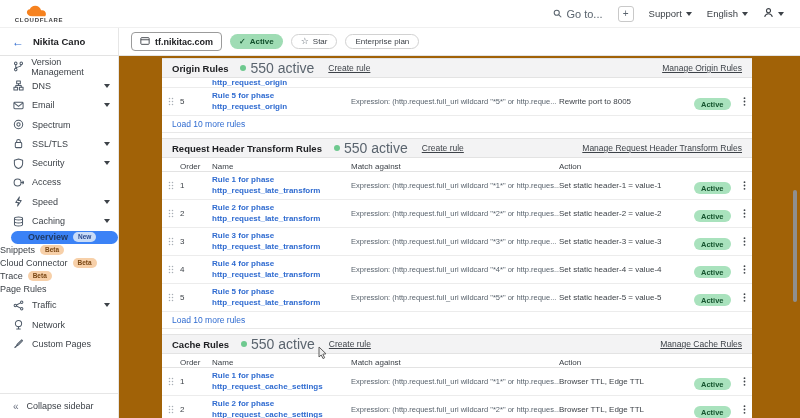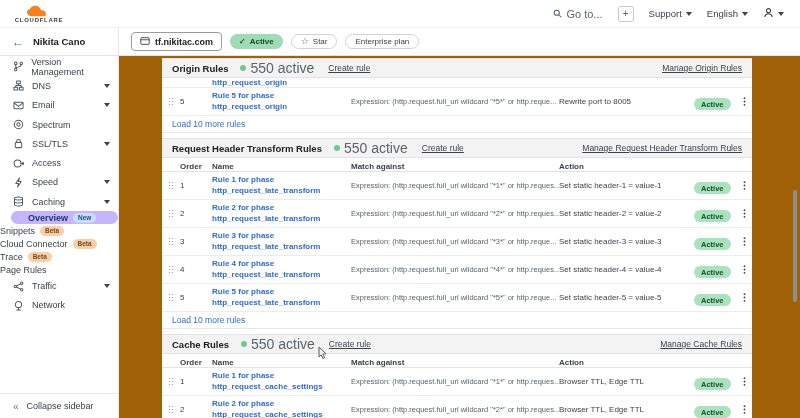--- a/index.html
+++ b/index.html
@@ -34,39 +34,39 @@
   
   .bodywrap { display:flex; height:362px; overflow:hidden; }
   .sidebar { width:119px; border-right:1px solid #e6e6e6; position:relative; background:#fff; flex:none; }
   .sidenav { padding-top:1px; }
   .side-item { height:19.3px; display:flex; align-items:center; gap:7px; padding:0 8px 0 13px; font-size:9px; color:#3d4248; cursor:pointer; }
   .side-icon { width:12px; height:12px; color:#4e5a68; display:flex; align-items:center; }
   .side-icon svg { width:11px; height:11px; }
   .side-item .tri { margin-left:auto; }
   .side-children { }
   .side-child { height:13px; display:flex; align-items:center; font-size:9px; color:#3d4248; cursor:pointer; }
-  .side-child.selected { background:#c4b5fd; border-radius:8px; margin-left:11px; padding-left:17px; font-weight:700; color:#1f3a66; }
+  .side-child.selected { background:#3b82f6; border-radius:8px; margin-left:11px; padding-left:17px; font-weight:700; color:#1f3a66; }
   .badge { margin-left:5px; padding:1px 5px; border-radius:7px; font-size:6.5px; font-weight:700; line-height:1.2; }
   .badge.new { background:#c9dcf8; color:#2a4a8f; }
   .badge.beta { background:#f7d0a9; color:#7a4714; }
   .collapse-row { position:absolute; bottom:0; left:0; right:0; height:25px; border-top:1px solid #e6e6e6; display:flex; align-items:center; gap:8px; padding-left:13px; font-size:9px; color:#3d4248; background:#fff; cursor:pointer; }
   .collapse-glyph { color:#6b7280; font-size:10px; }
   
   .content { flex:1; overflow:hidden; background:#a16207; padding-top:2px; position:relative; }
   .col590 { width:590px; margin-left:43px; }
   .sec-header { height:20px; display:flex; align-items:center; background:#f3f3f4; border-top:1px solid #e3e3e3; border-bottom:1px solid #e3e3e3; padding:0 10px; }
   .sec-title { font-size:9.5px; font-weight:700; color:#202124; margin-right:12px; }
   .dot { width:6px; height:6px; border-radius:50%; background:#6ec98f; margin-right:4px; flex:none; }
   .sec-active { font-size:14px; color:#5a646e; margin-right:14px; }
   .sec-link { font-size:8.5px; color:#3d4248; text-decoration:underline; cursor:pointer; }
   .sec-link.manage { margin-left:auto; }
   .partial-row { height:10px; overflow:hidden; background:#fff; display:grid; grid-template-columns:9px 35px 139px 1fr; padding-left:6px; align-items:start; border-bottom:1px solid #ececec; }
   .partial-text { grid-column:3; font-size:8px; font-weight:700; color:#2f6bd0; line-height:10px; }
   .rule-row { display:grid; grid-template-columns:9px 35px 139px 208px 135px 42px 16px; padding-left:6px; align-items:center; height:28px; border-bottom:1px solid #ececec; background:#fff; }
-  .rule-row.col-head { height:14px; font-size:8px; font-weight:700; color:#3d4248; align-items:end; padding-bottom:0; border-bottom:1px solid #e3e3e3; }
+  .rule-row.col-head { height:14px; font-size:8px; font-weight:400; color:#3d4248; align-items:end; padding-bottom:0; border-bottom:1px solid #e3e3e3; }
   .handle { color:#a8aeb5; display:flex; align-items:center; }
   .handle svg { width:6px; height:11px; }
   .cell-order { font-size:8px; color:#3d4248; }
   .cell-name div { font-size:8px; font-weight:700; color:#2f6bd0; line-height:10.5px; cursor:pointer; }
   .cell-match { font-size:7.5px; color:#5a646e; white-space:nowrap; overflow:hidden; padding-right:6px; }
   .cell-action { font-size:8px; color:#3d4248; white-space:nowrap; overflow:hidden; }
   .status-pill { display:inline-flex; align-items:center; justify-content:center; padding:1.5px 7px; background:#a9e2bd; color:#14532d; border-radius:8px; font-size:7.5px; font-weight:600; }
   .kebab { color:#3d4248; display:flex; align-items:center; justify-content:center; cursor:pointer; }
   .kebab svg { width:3px; height:11px; }
   .load-more { height:17px; display:flex; align-items:center; padding-left:10px; background:#fff; border-bottom:1px solid #e8e8e8; }
@@ -193,20 +193,29 @@
                 <rect x="2.5" y="5" width="7" height="5.5" rx="1"></rect>
                 <path d="M4 5V3.6a2 2 0 014 0V5"></path>
               </svg>
             </span>
             <span>SSL/TLS</span>
             <span class="tri"></span>
           </div>
           <div class="side-item">
             <span class="side-icon">
               <svg viewBox="0 0 12 12" fill="none" stroke="currentColor" stroke-width="1.1" stroke-linecap="round" stroke-linejoin="round">
+                <path d="M6 1l4.5 1.5v3.4c0 2.8-2 4.7-4.5 5.6-2.5-.9-4.5-2.8-4.5-5.6V2.5z"></path>
+              </svg>
+            </span>
+            <span>Security</span>
+            <span class="tri"></span>
+          </div>
+          <div class="side-item">
+            <span class="side-icon">
+              <svg viewBox="0 0 12 12" fill="none" stroke="currentColor" stroke-width="1.1" stroke-linecap="round" stroke-linejoin="round">
                 <circle cx="5" cy="6" r="3.8"></circle>
                 <path d="M8.8 6H12M10.6 4.6L12 6l-1.4 1.4"></path>
               </svg>
             </span>
             <span>Access</span>
           </div>
           <div class="side-item">
             <span class="side-icon">
               <svg viewBox="0 0 12 12" fill="none" stroke="currentColor" stroke-width="1.1" stroke-linecap="round" stroke-linejoin="round">
                 <path d="M7 1L3 7h3l-1 4 4-6H6z"></path>
@@ -259,20 +268,28 @@
             <span class="tri"></span>
           </div>
           <div class="side-item">
             <span class="side-icon">
               <svg viewBox="0 0 12 12" fill="none" stroke="currentColor" stroke-width="1.1" stroke-linecap="round" stroke-linejoin="round">
                 <circle cx="6" cy="5" r="3.4"></circle>
                 <path d="M6 8.4v2.4M4 10.8h4"></path>
               </svg>
             </span>
             <span>Network</span>
+          </div>
+          <div class="side-item">
+            <span class="side-icon">
+              <svg viewBox="0 0 12 12" fill="none" stroke="currentColor" stroke-width="1.1" stroke-linecap="round" stroke-linejoin="round">
+                <path d="M2 10.5c2-.5 1.5-2.5 3-4L9.5 2l1 1L6 7.5c-1.5 1.5-3.5 1-4 3z"></path>
+              </svg>
+            </span>
+            <span>Custom Pages</span>
           </div>
         </nav>
       <div class="collapse-row">
         <span class="collapse-glyph">«</span>
         <span>Collapse sidebar</span>
       </div>
     </aside>
     <main class="content">
       <div class="col590" id="sections">
           <section class="rules-section">

